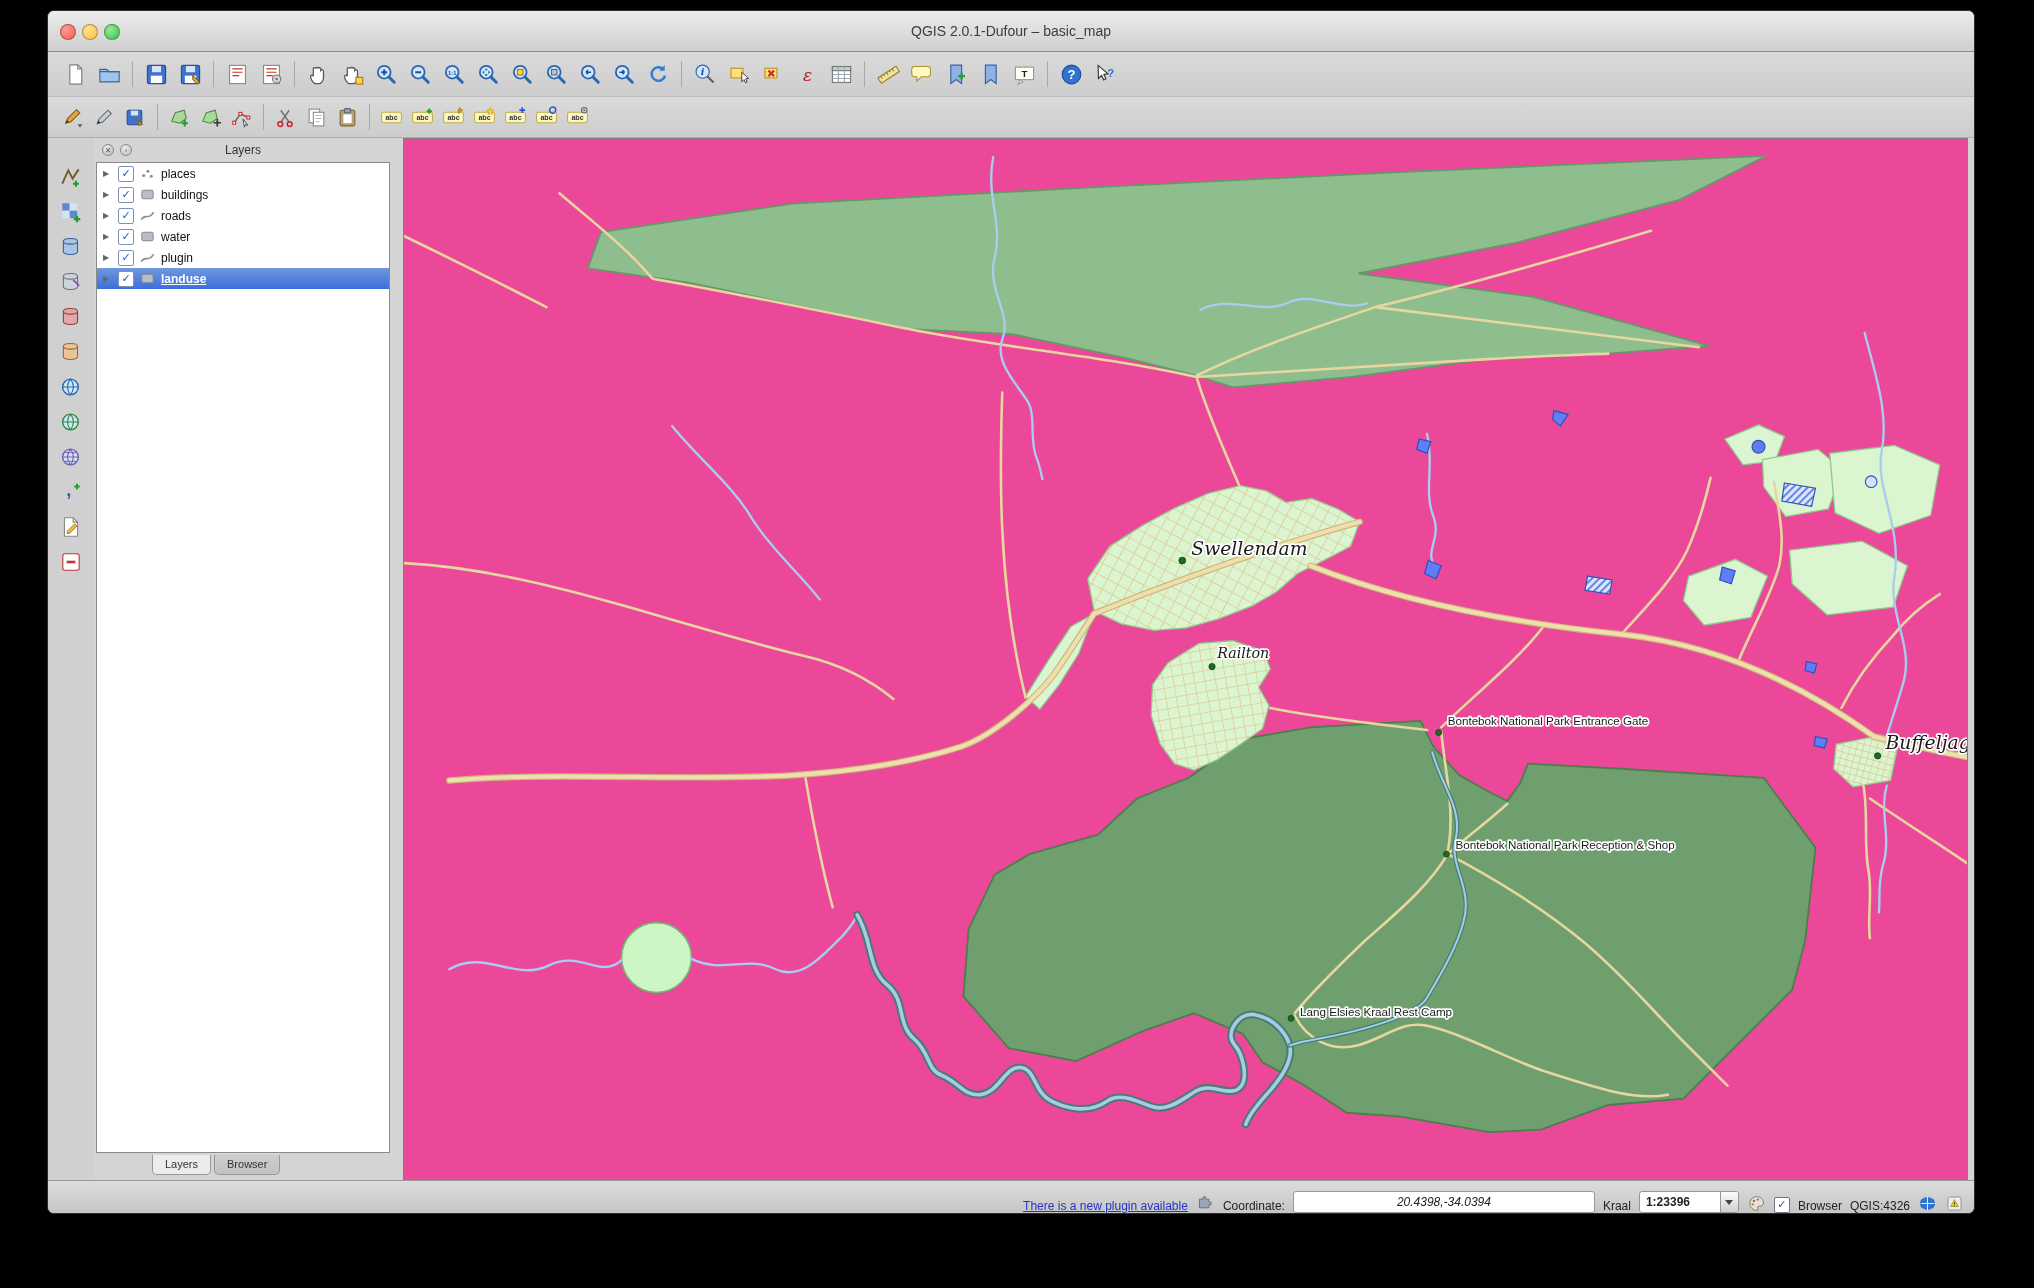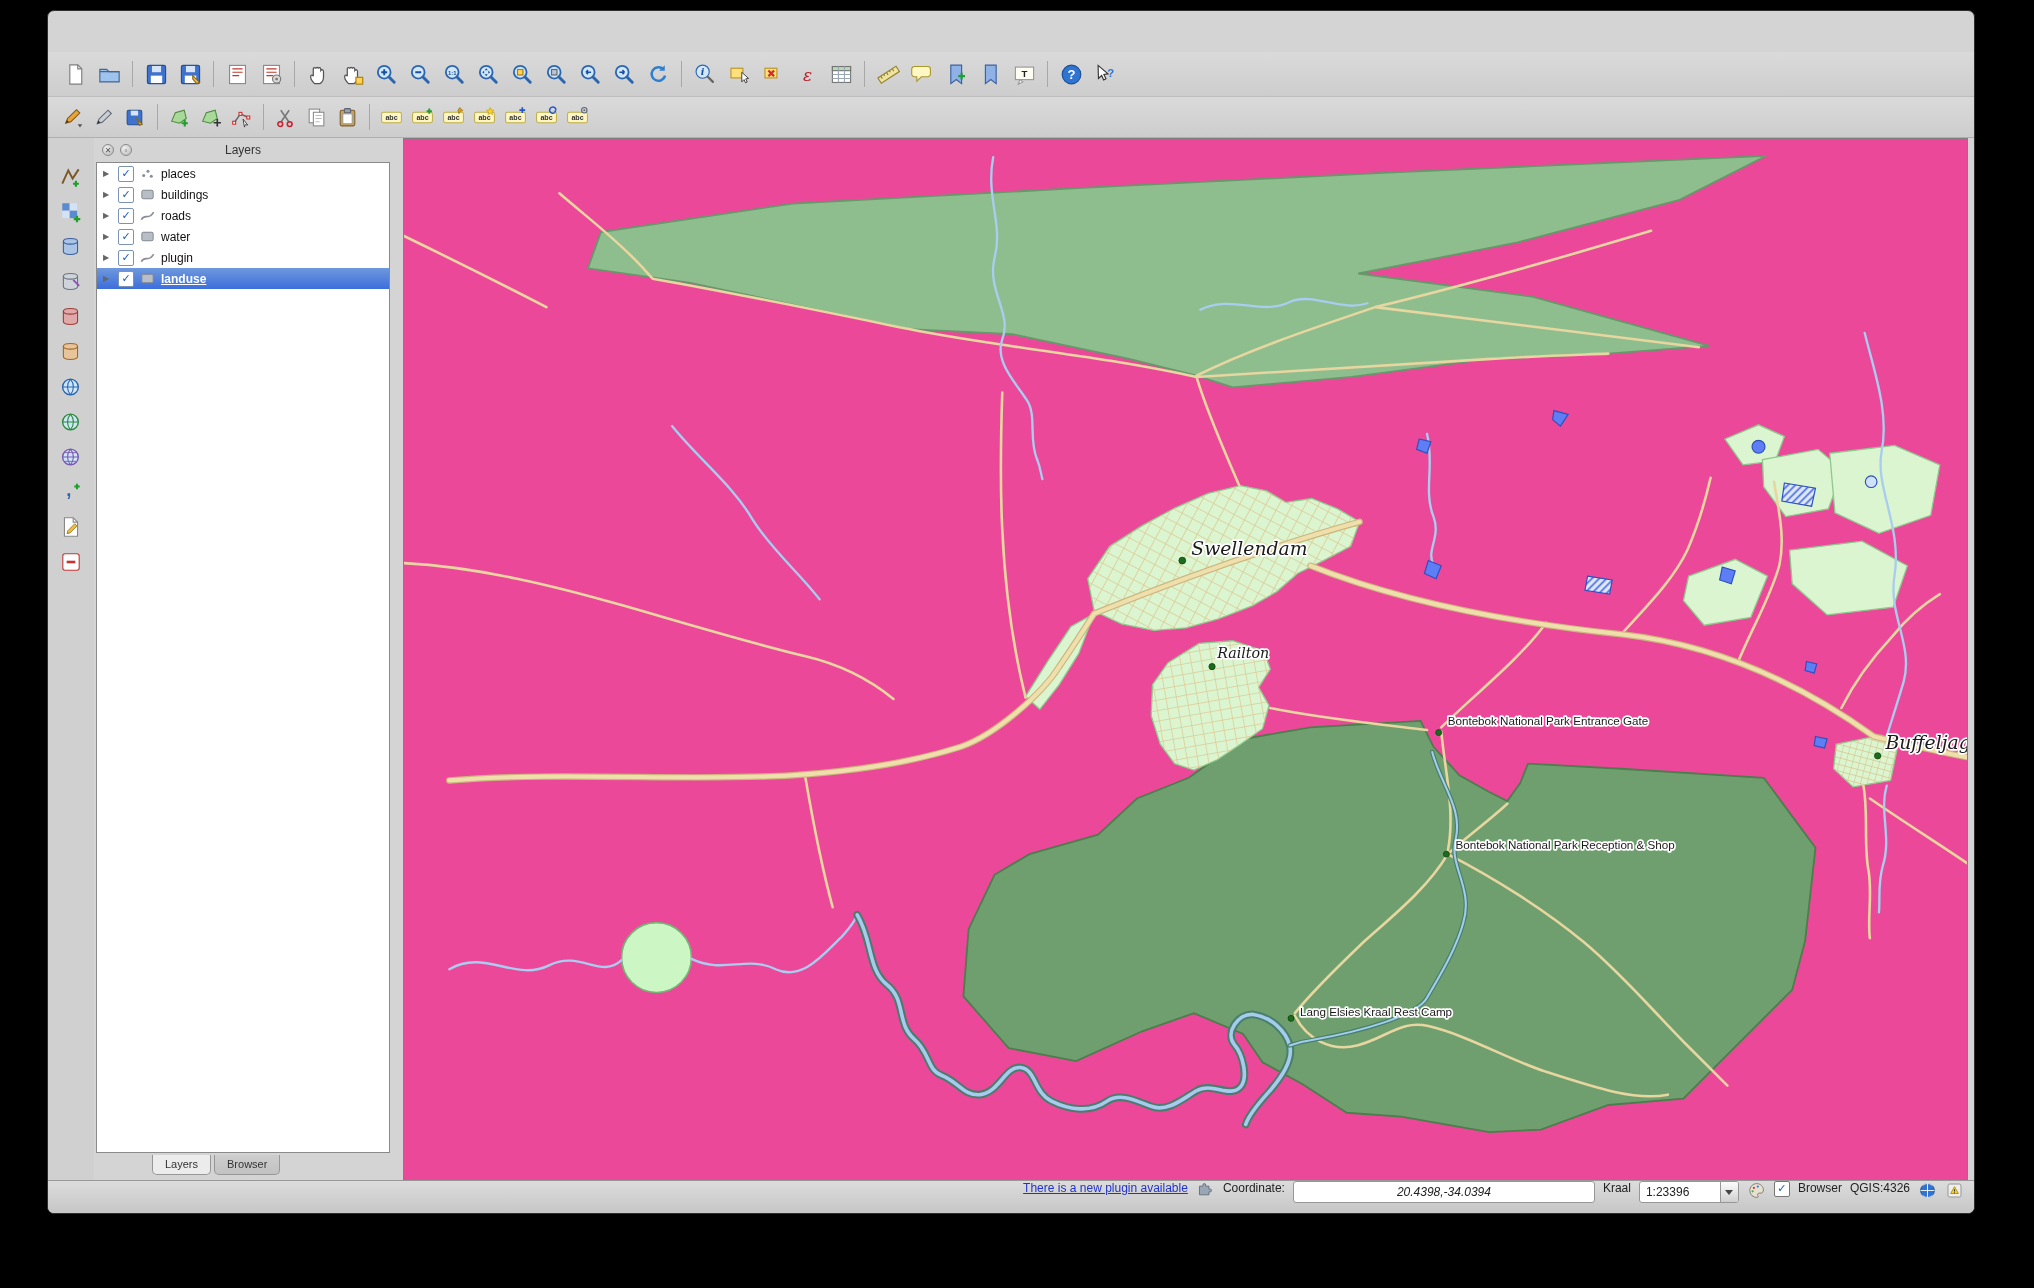--- a/index.html
+++ b/index.html
@@ -61,42 +61,48 @@
        border:1px solid #7f7f7f;margin-left:11px;}
   .map svg{display:block;width:100%;height:100%;}
   .lbl{fill:#1a1a1a;stroke:#fff;stroke-width:2.6px;paint-order:stroke;stroke-linejoin:round;
        font-family:"Liberation Sans",sans-serif;}
   .lbl.big{font-family:"DejaVu Serif",serif;font-style:italic;font-size:14.5px;}
   .lbl.mid{font-family:"DejaVu Serif",serif;font-style:italic;font-size:11px;}
   .lbl.small{font-size:9px;}
   
   .statusbar{position:absolute;left:0;right:0;bottom:0;height:32px;
              background:linear-gradient(#dcdcdc,#c6c6c6);border-top:1px solid #989898;
-             display:flex;align-items:flex-start;gap:8px;padding:0 10px;font-size:12px;color:#222;}
+             display:flex;align-items:flex-end;gap:8px;padding:0 10px;font-size:12px;color:#222;}
   .sb-spacer{flex:1;}
   .sb-link{color:#2233cc;text-decoration:underline;}
   .sb-icon{width:19px;height:19px;flex:none;}
   .sb-icon svg{width:19px;height:19px;display:block;}
   .coordbox{width:300px;height:20px;background:#fff;border:1px solid #979797;border-radius:3px;
             text-align:center;line-height:20px;font-size:12px;color:#222;font-style:italic;}
   .scalebox{width:98px;height:20px;background:#fff;border:1px solid #979797;border-radius:3px;
             display:flex;align-items:center;overflow:hidden;}
-  .scaleval{flex:1;padding-left:6px;font-size:12px;}
+  .scaleval{flex:1;padding-left:6px;font-size:12px;font-weight:bold;}
   .scalearrow{width:17px;height:20px;border-left:1px solid #979797;
               background:linear-gradient(#fdfdfd,#cfcfcf);display:flex;align-items:center;justify-content:center;}
   .scalearrow i{width:0;height:0;border-left:4px solid transparent;border-right:4px solid transparent;
                 border-top:5px solid #444;}
   .sb-cbx{width:14px;height:14px;background:#fff;border:1px solid #777;border-radius:2px;
           color:#1a56c4;font-size:11px;line-height:12px;text-align:center;}
 </style>
 </head>
 <body>
 
 <div class="window">
 
+  <div class="titlebar">
+    <span class="tl close"></span>
+    <span class="tl min"></span>
+    <span class="tl zoom"></span>
+    <div class="title">QGIS 2.0.1-Dufour – basic_map</div>
+  </div>
 
   <div class="tbrow tbrow1" id="toolbar-main">
       <button class="tbbtn">
         <svg viewBox="0 0 22 22">
           <path d="M6 2.5h7l3.5 3.5v13.5H6z" fill="#fff" stroke="#7d7d7d"></path>
           <path d="M13 2.5V6h3.5" fill="none" stroke="#7d7d7d"></path>
         </svg>
       </button>
       <button class="tbbtn">
         <svg viewBox="0 0 22 22">

